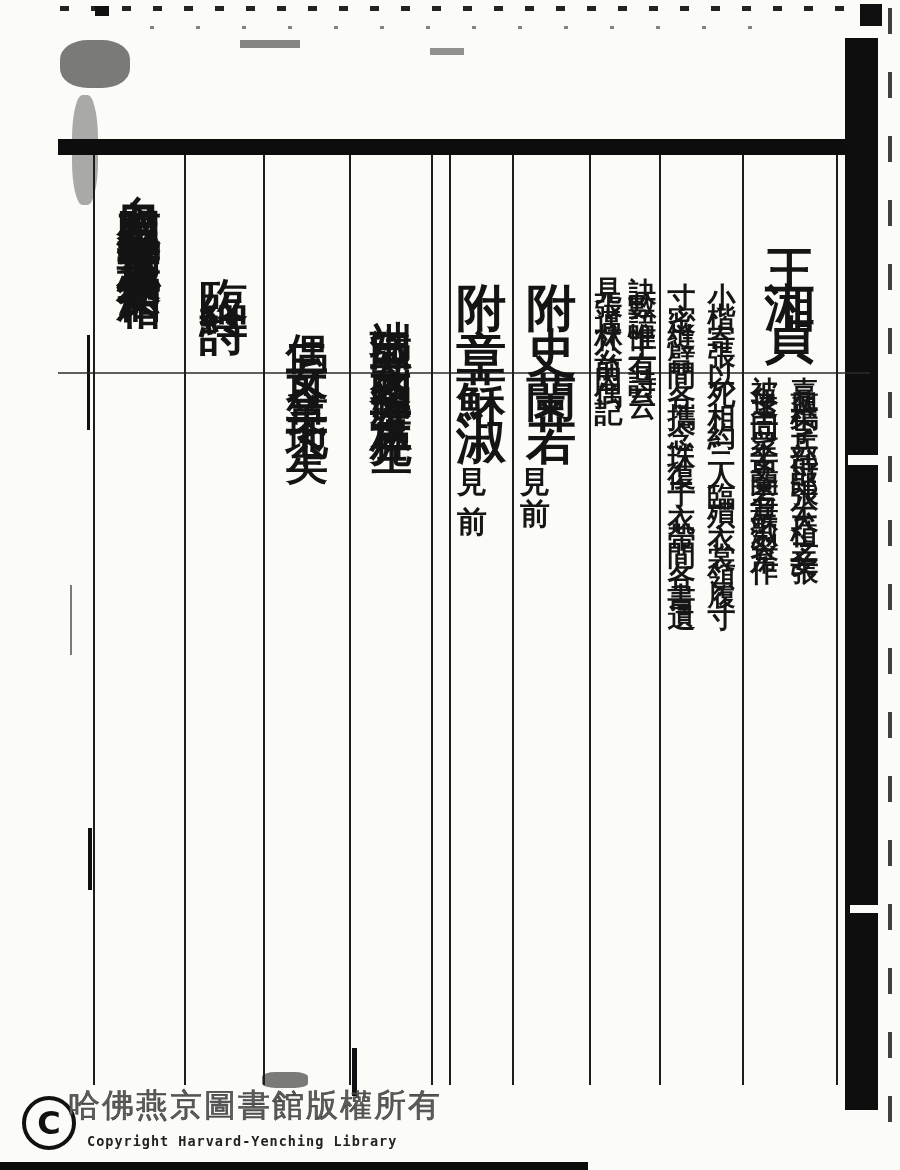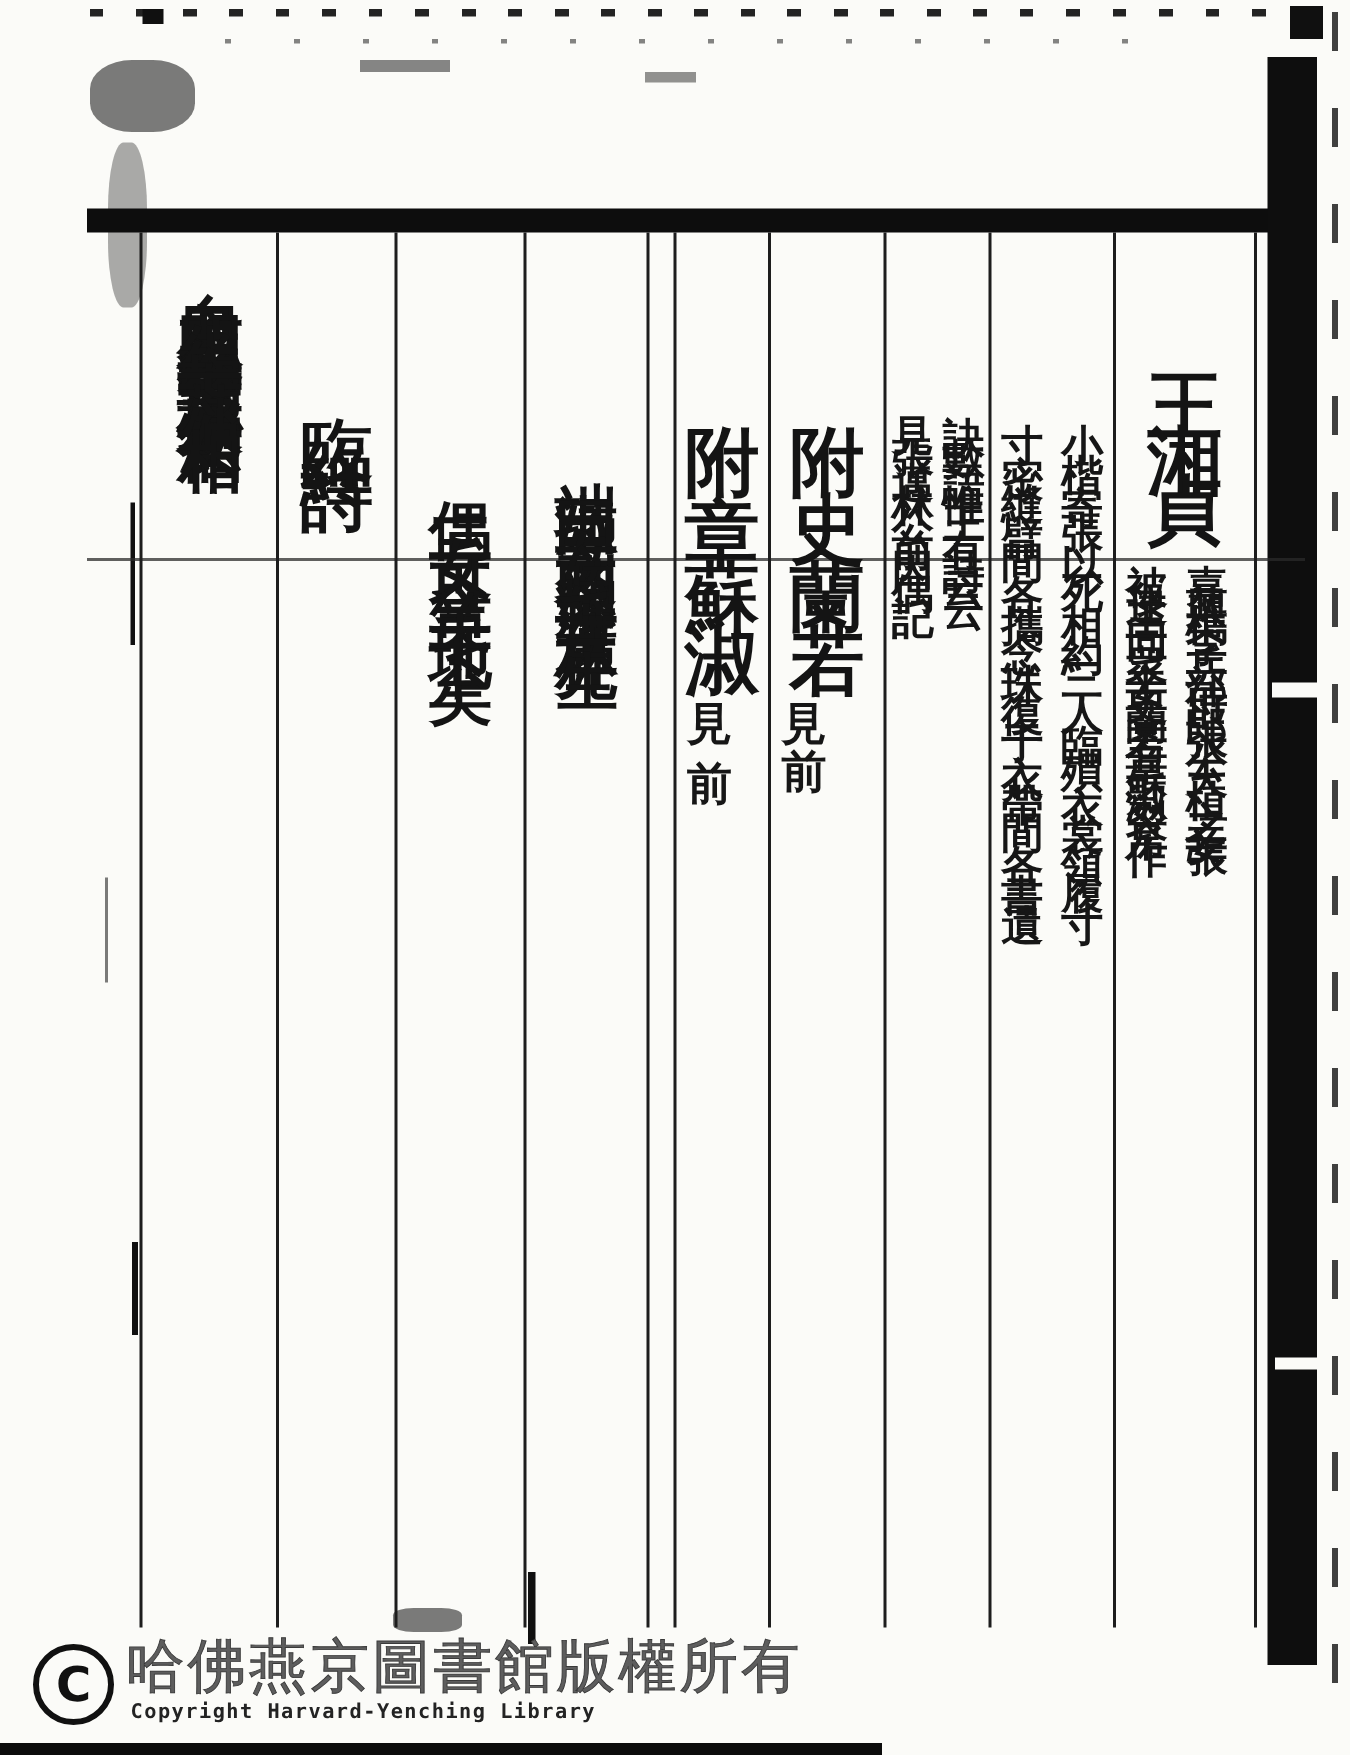--- a/index.html
+++ b/index.html
@@ -42,21 +42,21 @@
   .c5 .big{letter-spacing:44px;margin-top:88px;}
   .c5 .annot{margin-top:25px;font-size:30px;letter-spacing:38px;padding-right:11px;}
   .c6 .body42{letter-spacing:8px;margin-top:132px;}
   .c7 .body42{letter-spacing:12px;margin-top:145px;}
   .c8 .big{font-size:48px;letter-spacing:14px;margin-top:85px;}
   .c9 .body42{font-size:44px;letter-spacing:5px;margin-top:5px;}
   
   .stamp-circle{position:absolute;left:22px;top:1096px;width:46px;height:46px;border:4px solid #111;
       border-radius:50%;display:flex;align-items:center;justify-content:center;
       font-family:"DejaVu Sans", sans-serif;font-weight:bold;font-size:32px;color:#111;}
-  .stamp-cjk{position:absolute;left:84px;top:1084px;font-size:39px;letter-spacing:2px;
+  .stamp-cjk{position:absolute;left:68px;top:1084px;font-size:32px;letter-spacing:2px;
       color:#5d5d5d;-webkit-text-stroke:.6px #3a3a3a;font-weight:normal;white-space:nowrap;
       font-family:"DejaVu Serif", serif;}
   .stamp-latin{position:absolute;left:87px;top:1133px;font-family:"DejaVu Sans Mono", monospace;
       font-weight:bold;font-size:13.5px;letter-spacing:1px;color:#232323;white-space:nowrap;}
 </style>
 </head>
 <body>
 
 <div class="page">
 

